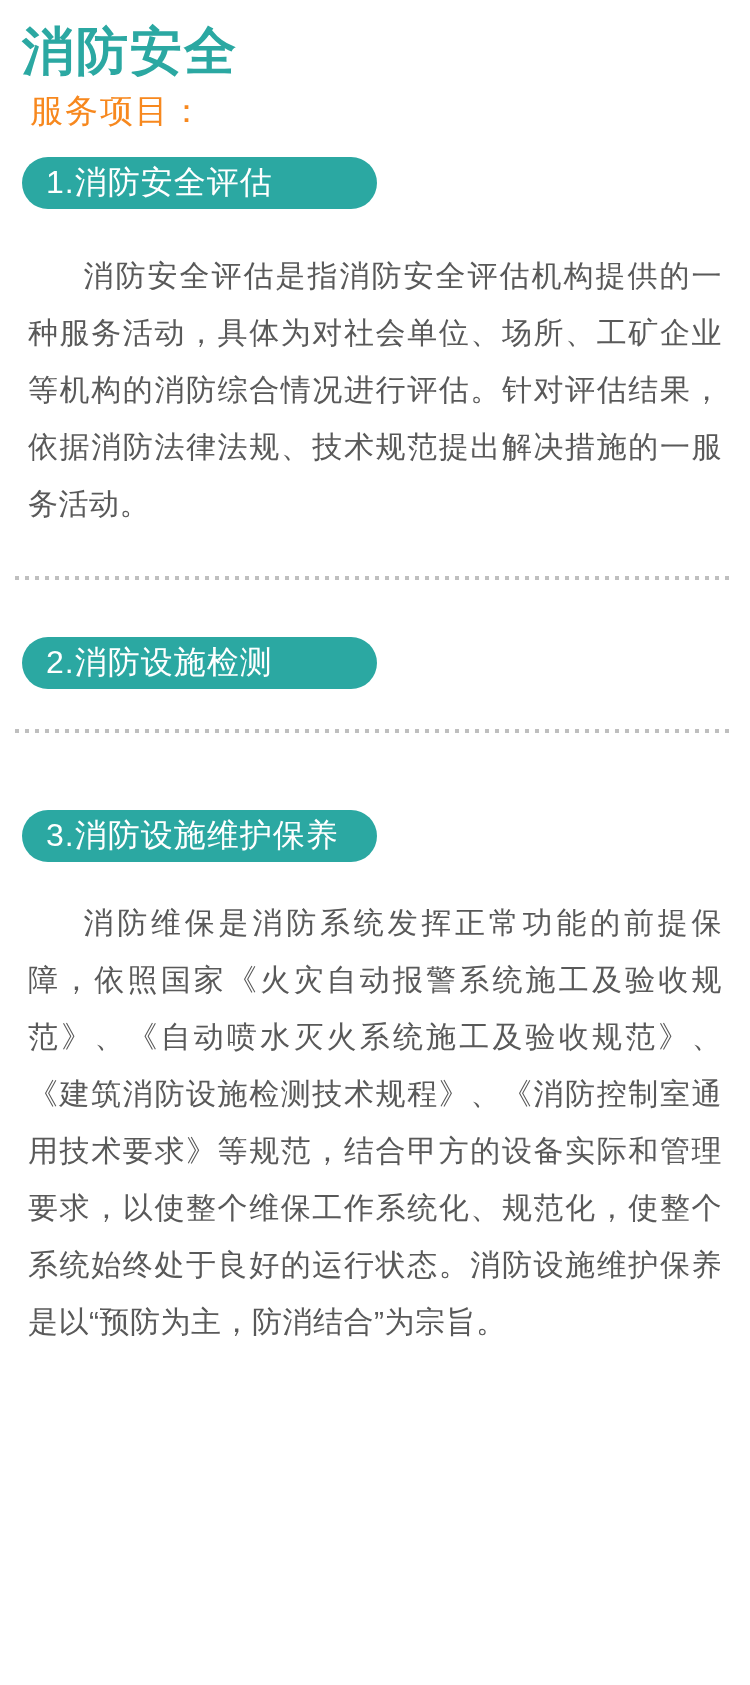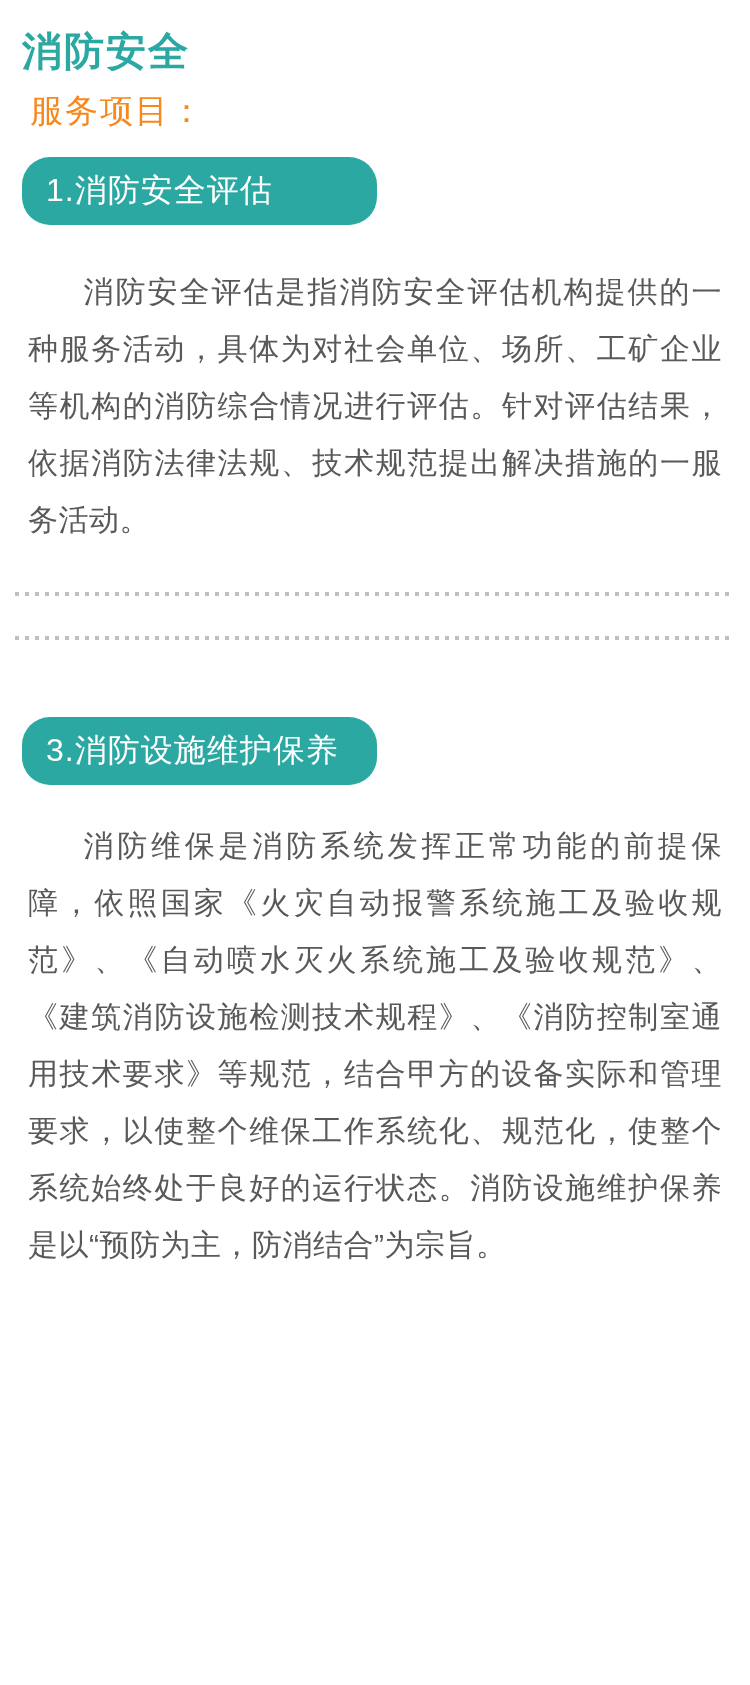--- a/index.html
+++ b/index.html
@@ -16,37 +16,37 @@
     height: 1685px;
     margin: 0 auto;
     background: #ffffff;
     box-sizing: border-box;
     padding: 0 22px;
     overflow: hidden;
   }
   .page-title {
     margin: 0;
     padding-top: 30px;
-    font-size: 40px;
+    font-size: 52px;
     line-height: 42px;
     font-weight: bold;
     letter-spacing: 2px;
     color: var(--teal, #2BA8A2);
   }
   .page-subtitle {
     margin: 22px 0 0 8px;
     font-size: 33px;
     line-height: 34px;
     font-weight: normal;
     letter-spacing: 2px;
     color: var(--orange, #F7881E);
   }
   .pill {
     width: 355px;
-    height: 68px;
+    height: 52px;
     box-sizing: border-box;
     padding-left: 24px;
     border-radius: 28px;
     background: var(--teal, #2BA8A2);
     color: #ffffff;
     display: flex;
     align-items: center;
     font-size: 32px;
     letter-spacing: 1px;
   }
@@ -92,20 +92,23 @@
   <section>
     <div class="pill pill-1">
       <span>1.消防安全评估</span>
     </div>
     <p class="body-text body-1">消防安全评估是指消防安全评估机构提供的一种服务活动，具体为对社会单位、场所、工矿企业等机构的消防综合情况进行评估。针对评估结果，依据消防法律法规、技术规范提出解决措施的一服务活动。</p>
   </section>
 
   <div class="dotted-divider divider-1"></div>
 
   <section>
+    <div class="pill pill-2">
+      <span>2.消防设施检测</span>
+    </div>
   </section>
 
   <div class="dotted-divider divider-2"></div>
 
   <section>
     <div class="pill pill-3">
       <span>3.消防设施维护保养</span>
     </div>
     <p class="body-text body-3">消防维保是消防系统发挥正常功能的前提保障，依照国家《火灾自动报警系统施工及验收规范》、《自动喷水灭火系统施工及验收规范》、《建筑消防设施检测技术规程》、《消防控制室通用技术要求》等规范，结合甲方的设备实际和管理要求，以使整个维保工作系统化、规范化，使整个系统始终处于良好的运行状态。消防设施维护保养是以“预防为主，防消结合”为宗旨。</p>
   </section>

